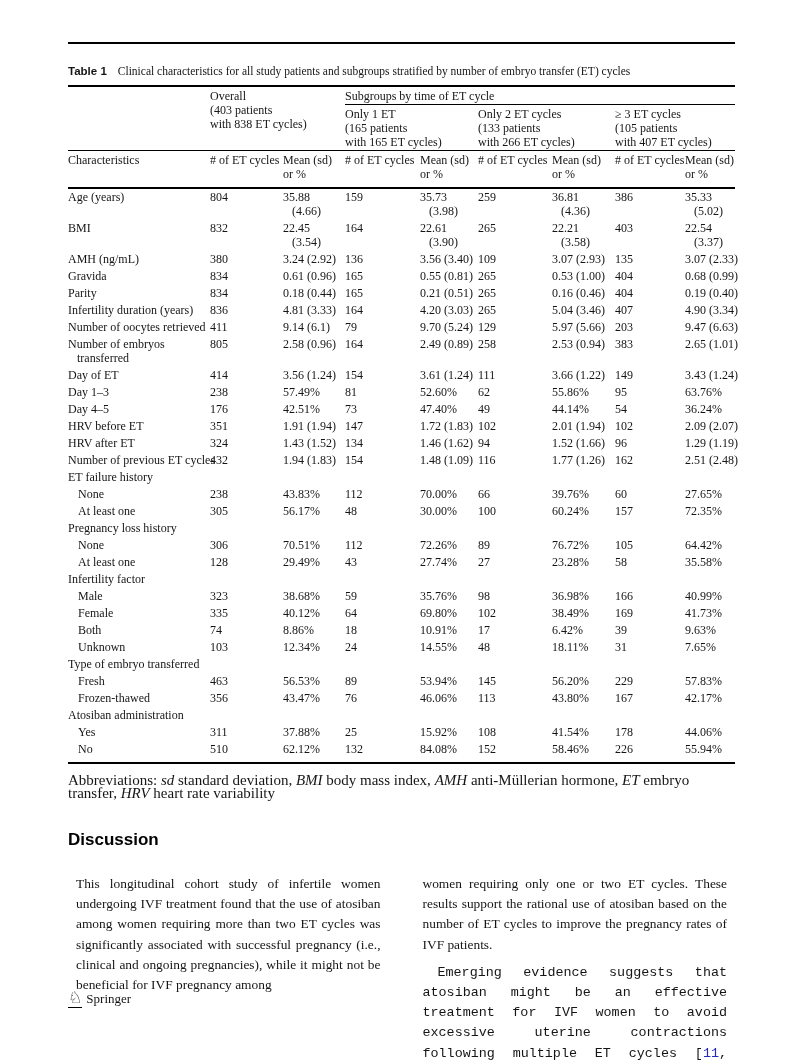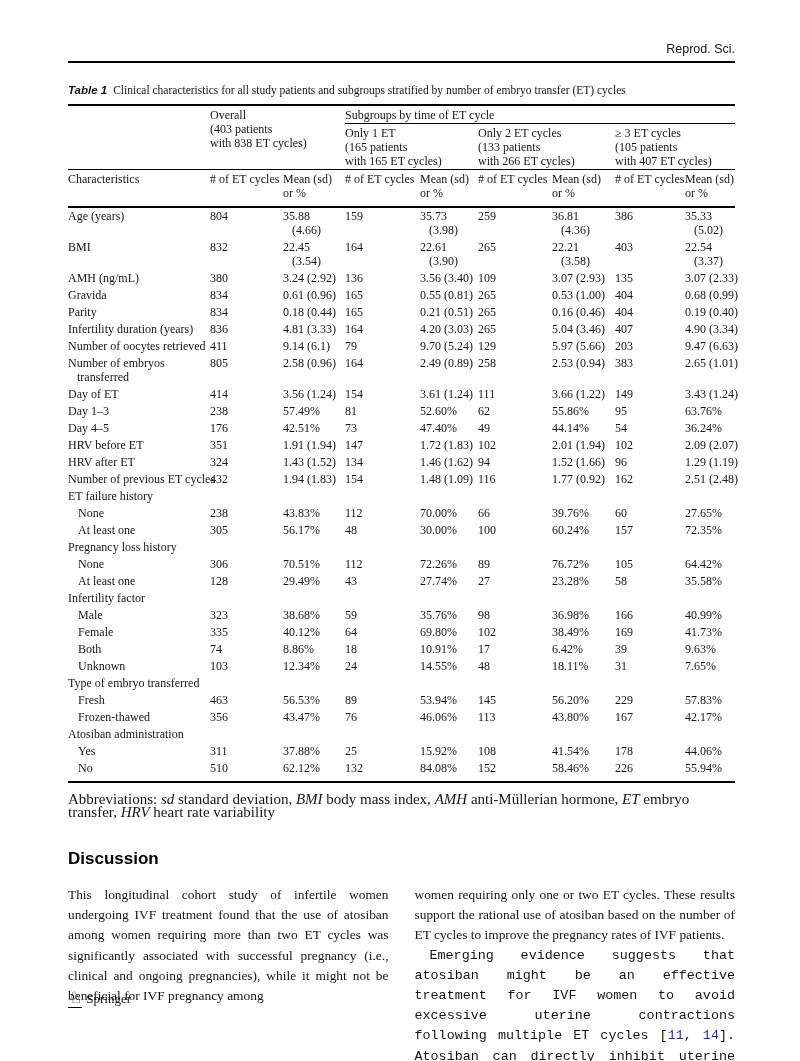--- a/index.html
+++ b/index.html
@@ -12,21 +12,21 @@
   }
   .page { position:relative; width:800px; height:1061px; padding:42px 65px 0 68px; background:#fff; }
 
   
   .running-head { text-align:right; font-family:"Liberation Sans", sans-serif; font-size:12.5px; padding-bottom:5px; }
   .head-rule { border-top:2px solid #000; }
 
   
   .table-block { margin-top:20px; }
   .caption { font-size:11.5px; margin-bottom:7px; line-height:14px; }
-  .cap-label { font-family:"Liberation Sans", sans-serif; font-weight:bold; margin-right:6px;font-style:italic; }
+  .cap-label { font-family:"Liberation Sans", sans-serif; font-weight:bold; margin-right:11px; }
   table.t1 {
     width:667px; table-layout:fixed; border-collapse:collapse;
     font-size:12px; line-height:14px;
     border-top:2px solid #000; border-bottom:2px solid #000;
   }
   table.t1 td { vertical-align:top; text-align:left; white-space:pre; padding:1.5px 2px 1.5px 0; }
   .hrow1 td { padding-top:6px; }
   .overall-cell { }
   .spanner { border-bottom:1.5px solid #000; padding-bottom:4px; }
   .hrow2 td { padding-top:5px; padding-bottom:7px; }
@@ -35,36 +35,33 @@
   tbody tr:last-child td { padding-bottom:6px; }
   td.rowlabel.indent { padding-left:10px; }
   .footnote { font-size:15px; margin-top:10px; line-height:13px; }
   .it { font-style:italic; }
 
   
   .discussion { margin-top:30px; width:667px; }
   .discussion h2 { font-family:"Liberation Sans", sans-serif; font-size:17px; color:#000; margin-bottom:16px; }
   .cols { display:flex; gap:26px; }
   .col { width:320.5px; text-align:justify; font-size:13.4px; line-height:20.2px; }
-  .col p { margin:0; }
+  .col p { margin:8px; }
   .p-indent { text-indent:15px;font-family:Liberation Mono, monospace; }
   .ref-link { cursor:pointer; }
 
   
   .pfooter { position:absolute; left:68px; top:990px; display:flex; align-items:center; gap:4px; font-size:13px; }
   .knight { font-size:16px; line-height:1; border-bottom:1.5px solid #000; padding-bottom:1px; }
 </style>
 </head>
 <body>
 
 <div class="page">
 
-  <div class="running-head">
-    <span>Reprod. Sci.</span>
-  </div>
   <div class="head-rule"></div>
 
   <div class="table-block">
     <div class="caption">
       <span class="cap-label">Table 1</span><span class="cap-text">Clinical characteristics for all study patients and subgroups stratified by number of embryo transfer (ET) cycles</span>
     </div>
 
     <table class="t1">
       <colgroup>
         <col style="width:142px">
@@ -265,21 +262,21 @@
             <td>96</td>
             <td>1.29 (1.19)</td>
           </tr>
           <tr>
             <td class="rowlabel">Number of previous ET cycles</td>
             <td>432</td>
             <td>1.94 (1.83)</td>
             <td>154</td>
             <td>1.48 (1.09)</td>
             <td>116</td>
-            <td>1.77 (0.92)</td>
+            <td>1.77 (1.26)</td>
             <td>162</td>
             <td>2.51 (2.48)</td>
           </tr>
           <tr>
             <td class="rowlabel" colspan="9">ET failure history</td>
           </tr>
           <tr>
             <td class="rowlabel indent">None</td>
             <td>238</td>
             <td>43.83%</td>

